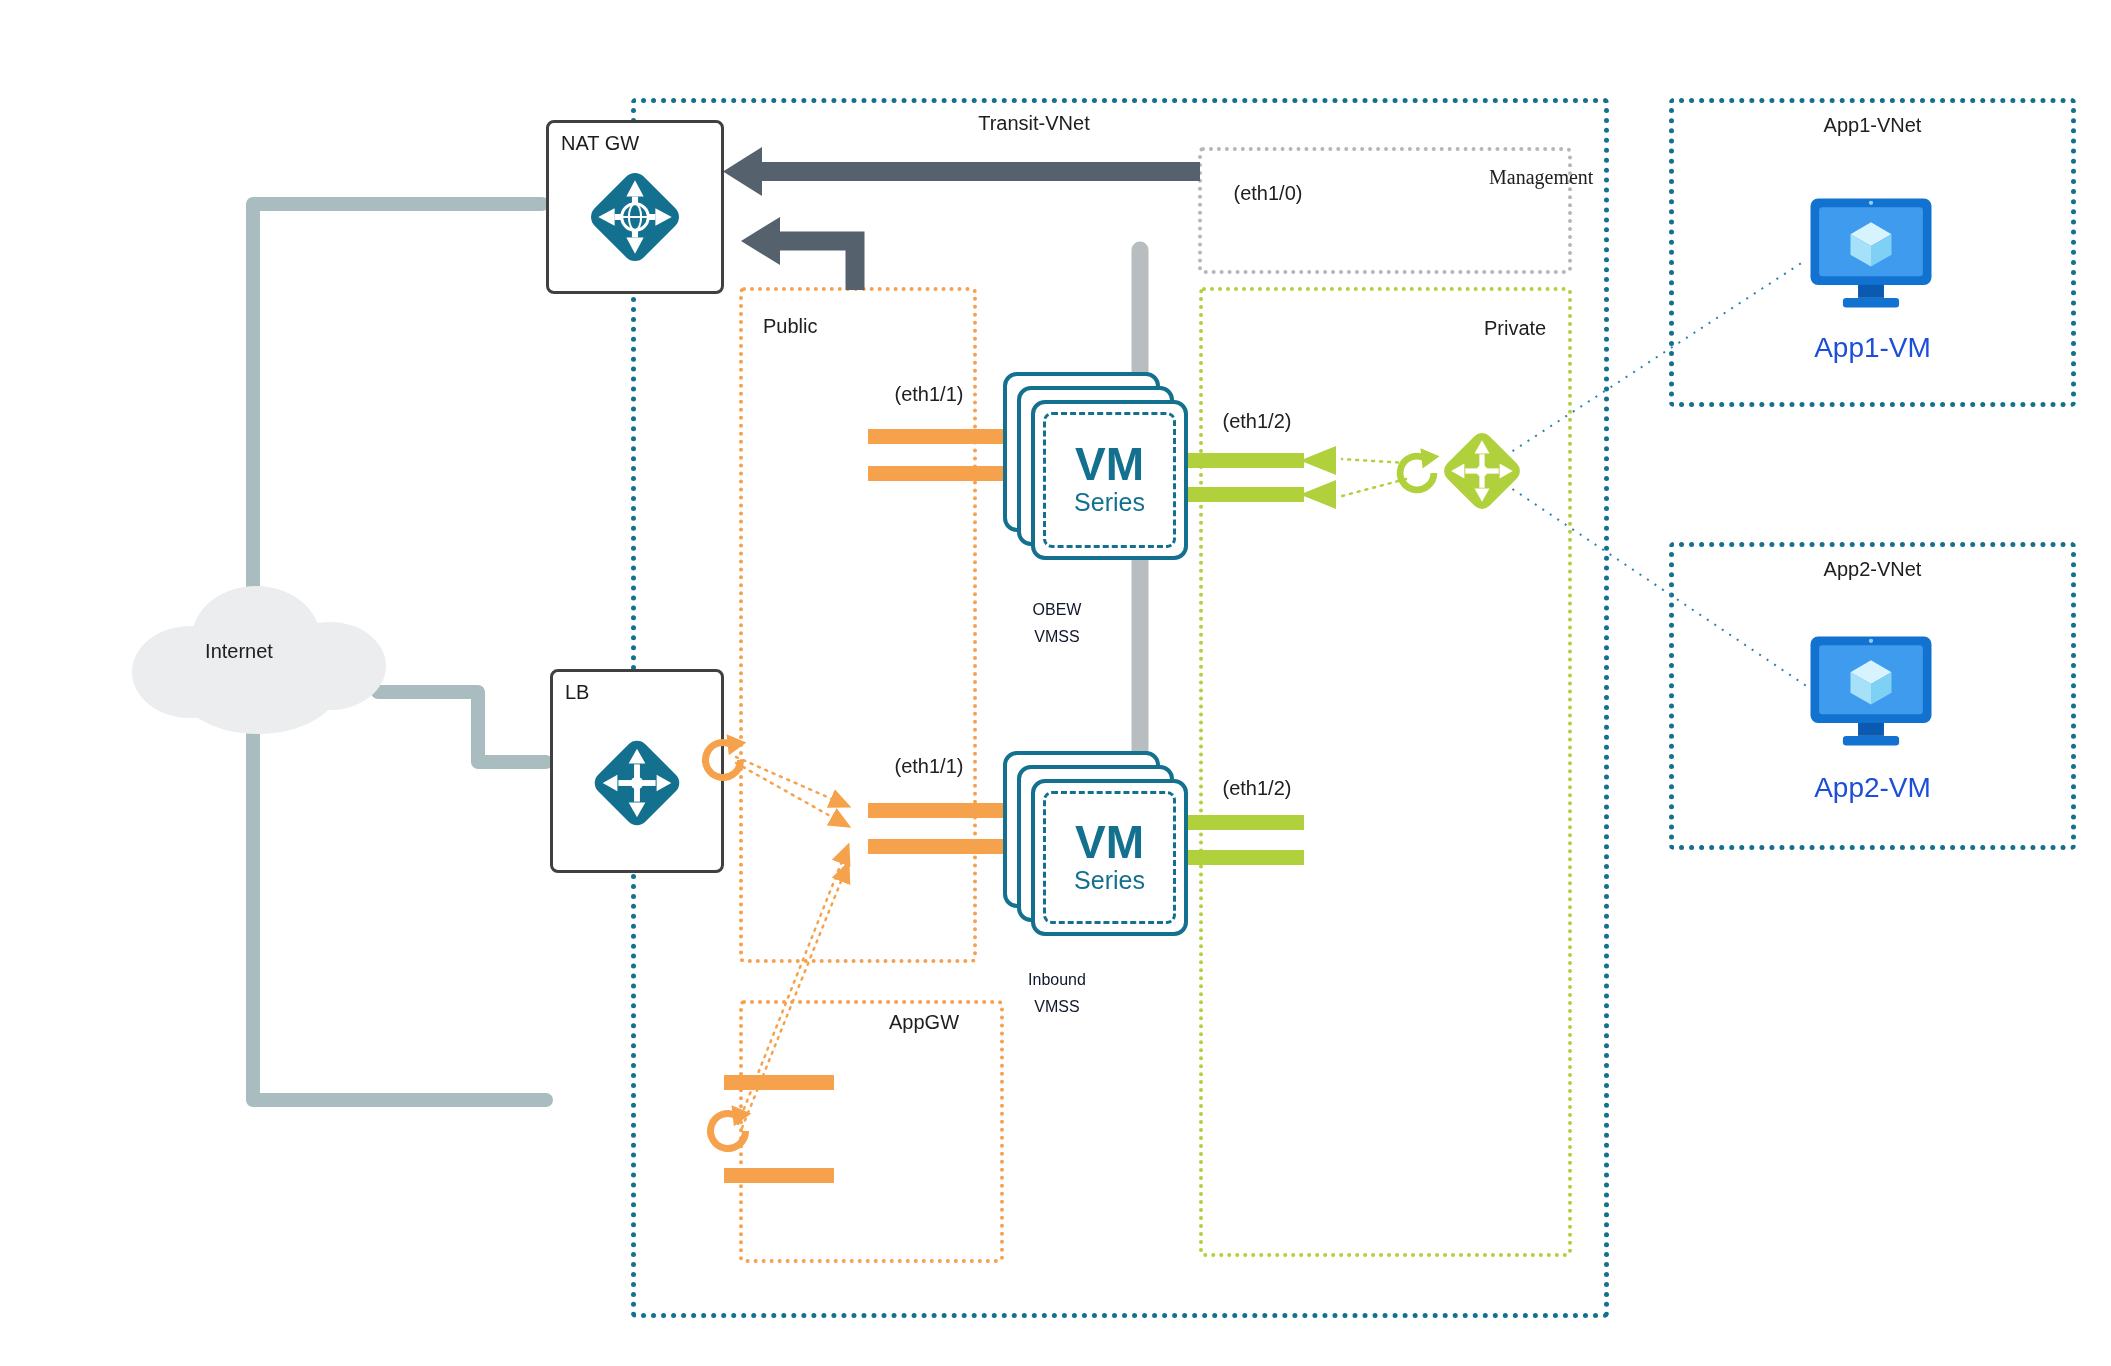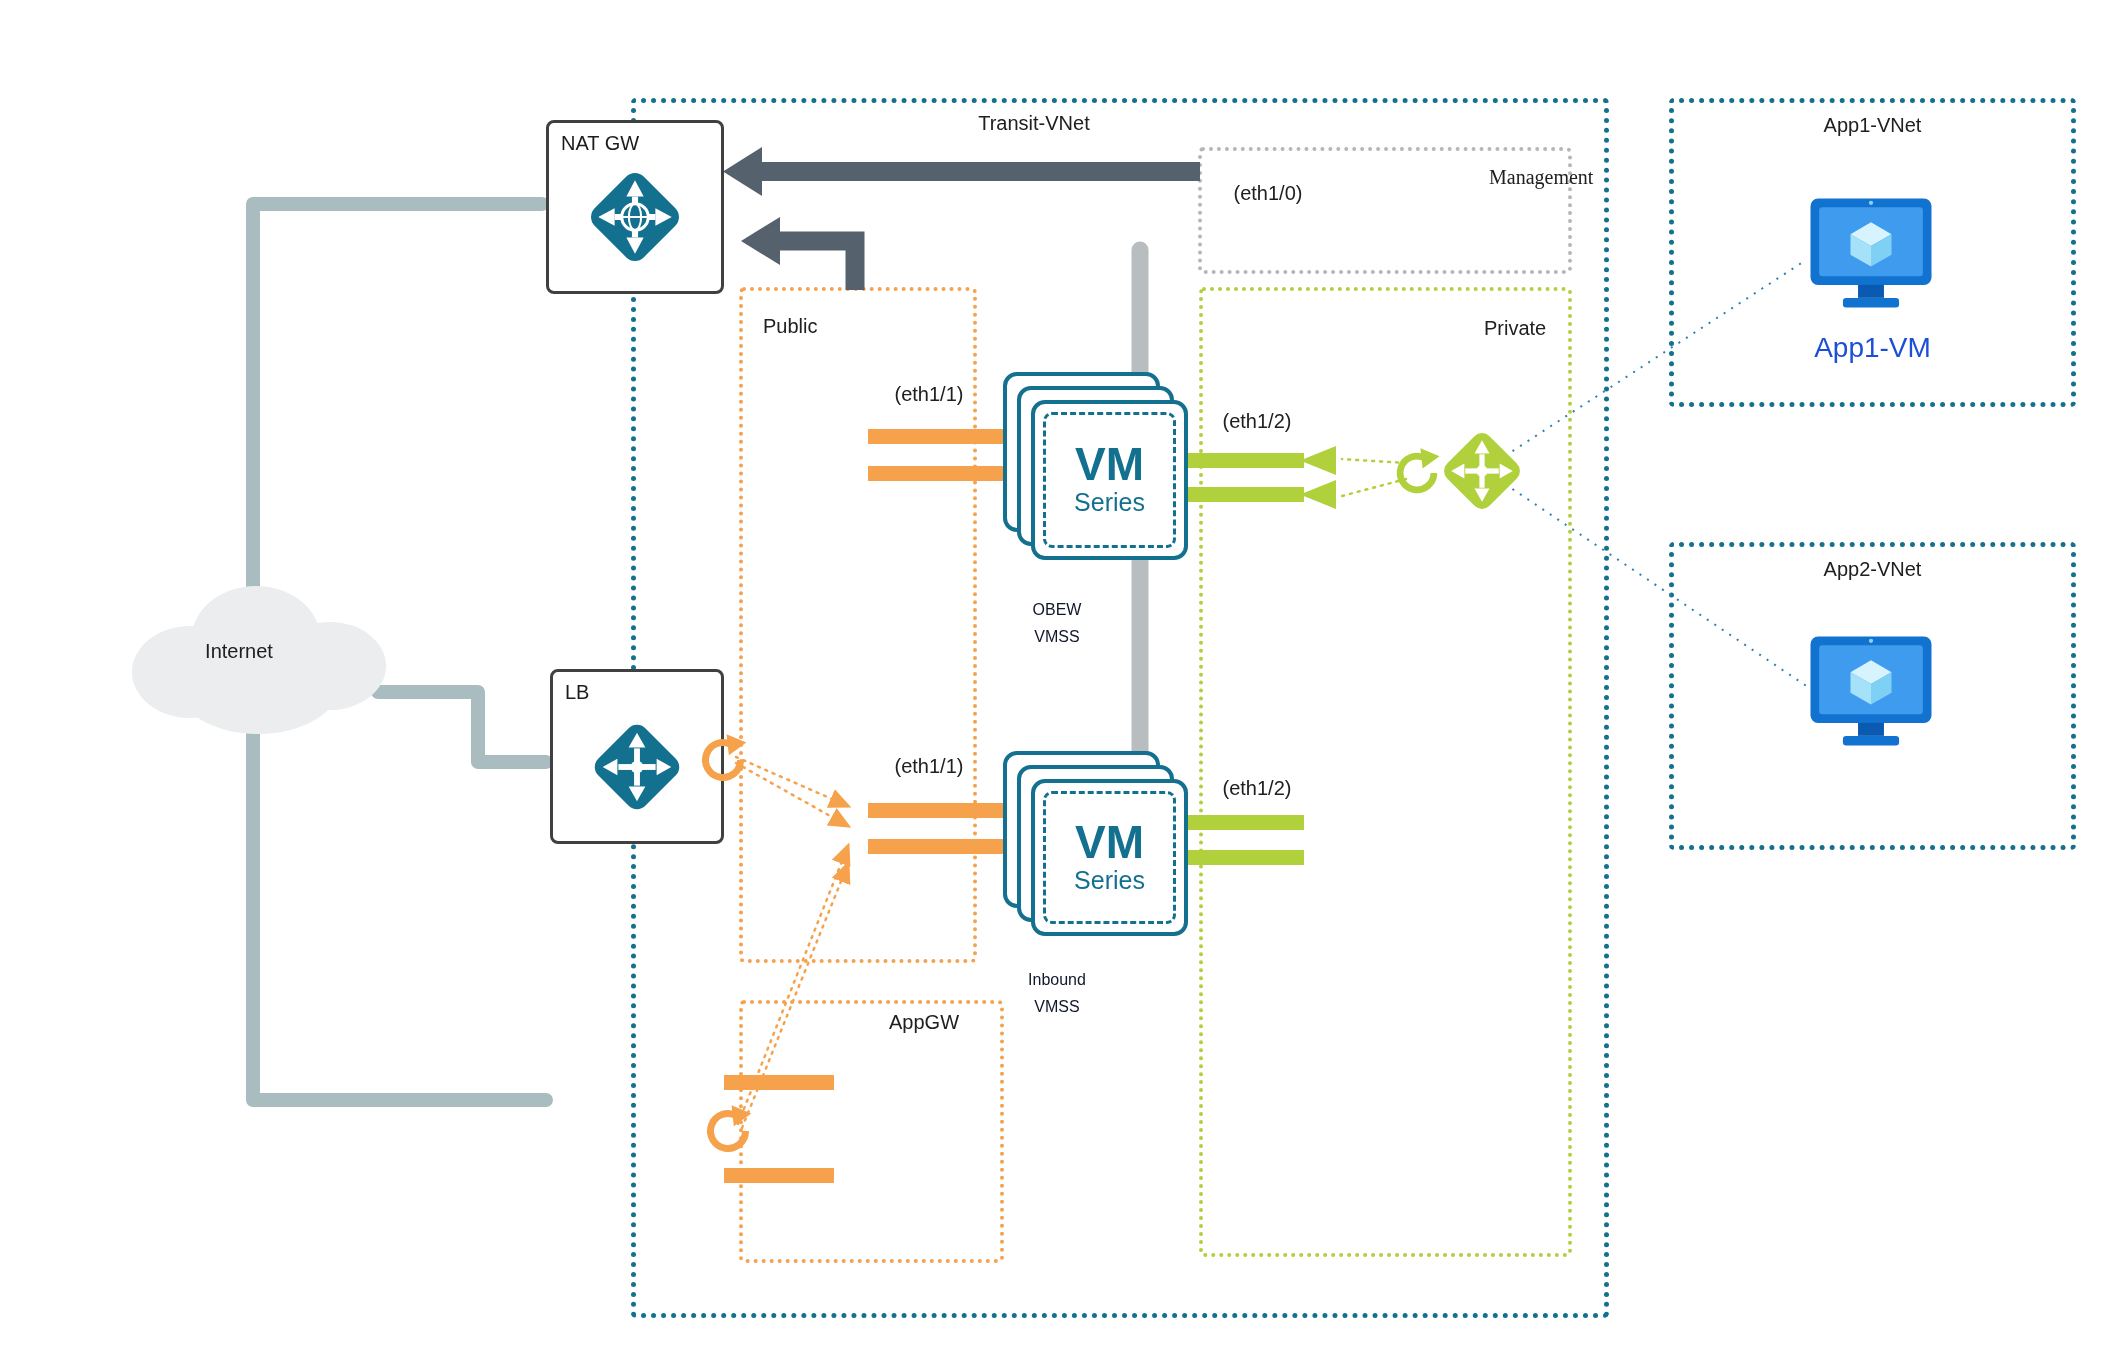--- a/index.html
+++ b/index.html
@@ -188,21 +188,21 @@
   </svg>
   <div class="lbl ctr" style="left:99px; top:640px; width:280px;">Internet</div>
 
   <div class="nodebox" style="left:546px; top:120px; width:178px; height:174px;">
     <div class="nlabel">NAT GW</div>
     <svg class="icon" width="102" height="102" style="color:#13708f;">
         <use href="#sym-natgw"></use>
       </svg>
   </div>
 
-  <div class="nodebox" style="left:550px; top:669px; width:174px; height:175px;">
+  <div class="nodebox" style="left:550px; top:669px; width:174px; height:204px;">
     <div class="nlabel">LB</div>
     <svg class="icon" width="98" height="98" style="color:#13708f;">
         <use href="#sym-router"></use>
       </svg>
   </div>
 
 
   <div class="vmcard" style="left:1003px; top:372px; height:160px;"></div>
   <div class="vmcard" style="left:1017px; top:386px; height:160px;"></div>
   <div class="vmcard front" style="left:1031px; top:400px; height:160px;">
@@ -255,14 +255,15 @@
   <div class="lbl" style="left:1484px; top:317px;">Private</div>
 
   <div class="lbl ctr" style="left:849px; top:383px; width:160px;">(eth1/1)</div>
   <div class="lbl ctr" style="left:1177px; top:410px; width:160px;">(eth1/2)</div>
   <div class="lbl ctr" style="left:849px; top:755px; width:160px;">(eth1/1)</div>
   <div class="lbl ctr" style="left:1177px; top:777px; width:160px;">(eth1/2)</div>
 
   <div class="lbl ctr" style="left:1669px; top:114px; width:407px;">App1-VNet</div>
   <div class="lbl ctr big" style="left:1669px; top:332px; width:407px;">App1-VM</div>
   <div class="lbl ctr" style="left:1669px; top:558px; width:407px;">App2-VNet</div>
+  <div class="lbl ctr big" style="left:1669px; top:772px; width:407px;">App2-VM</div>
 
 </div>
 
 </body></html>

